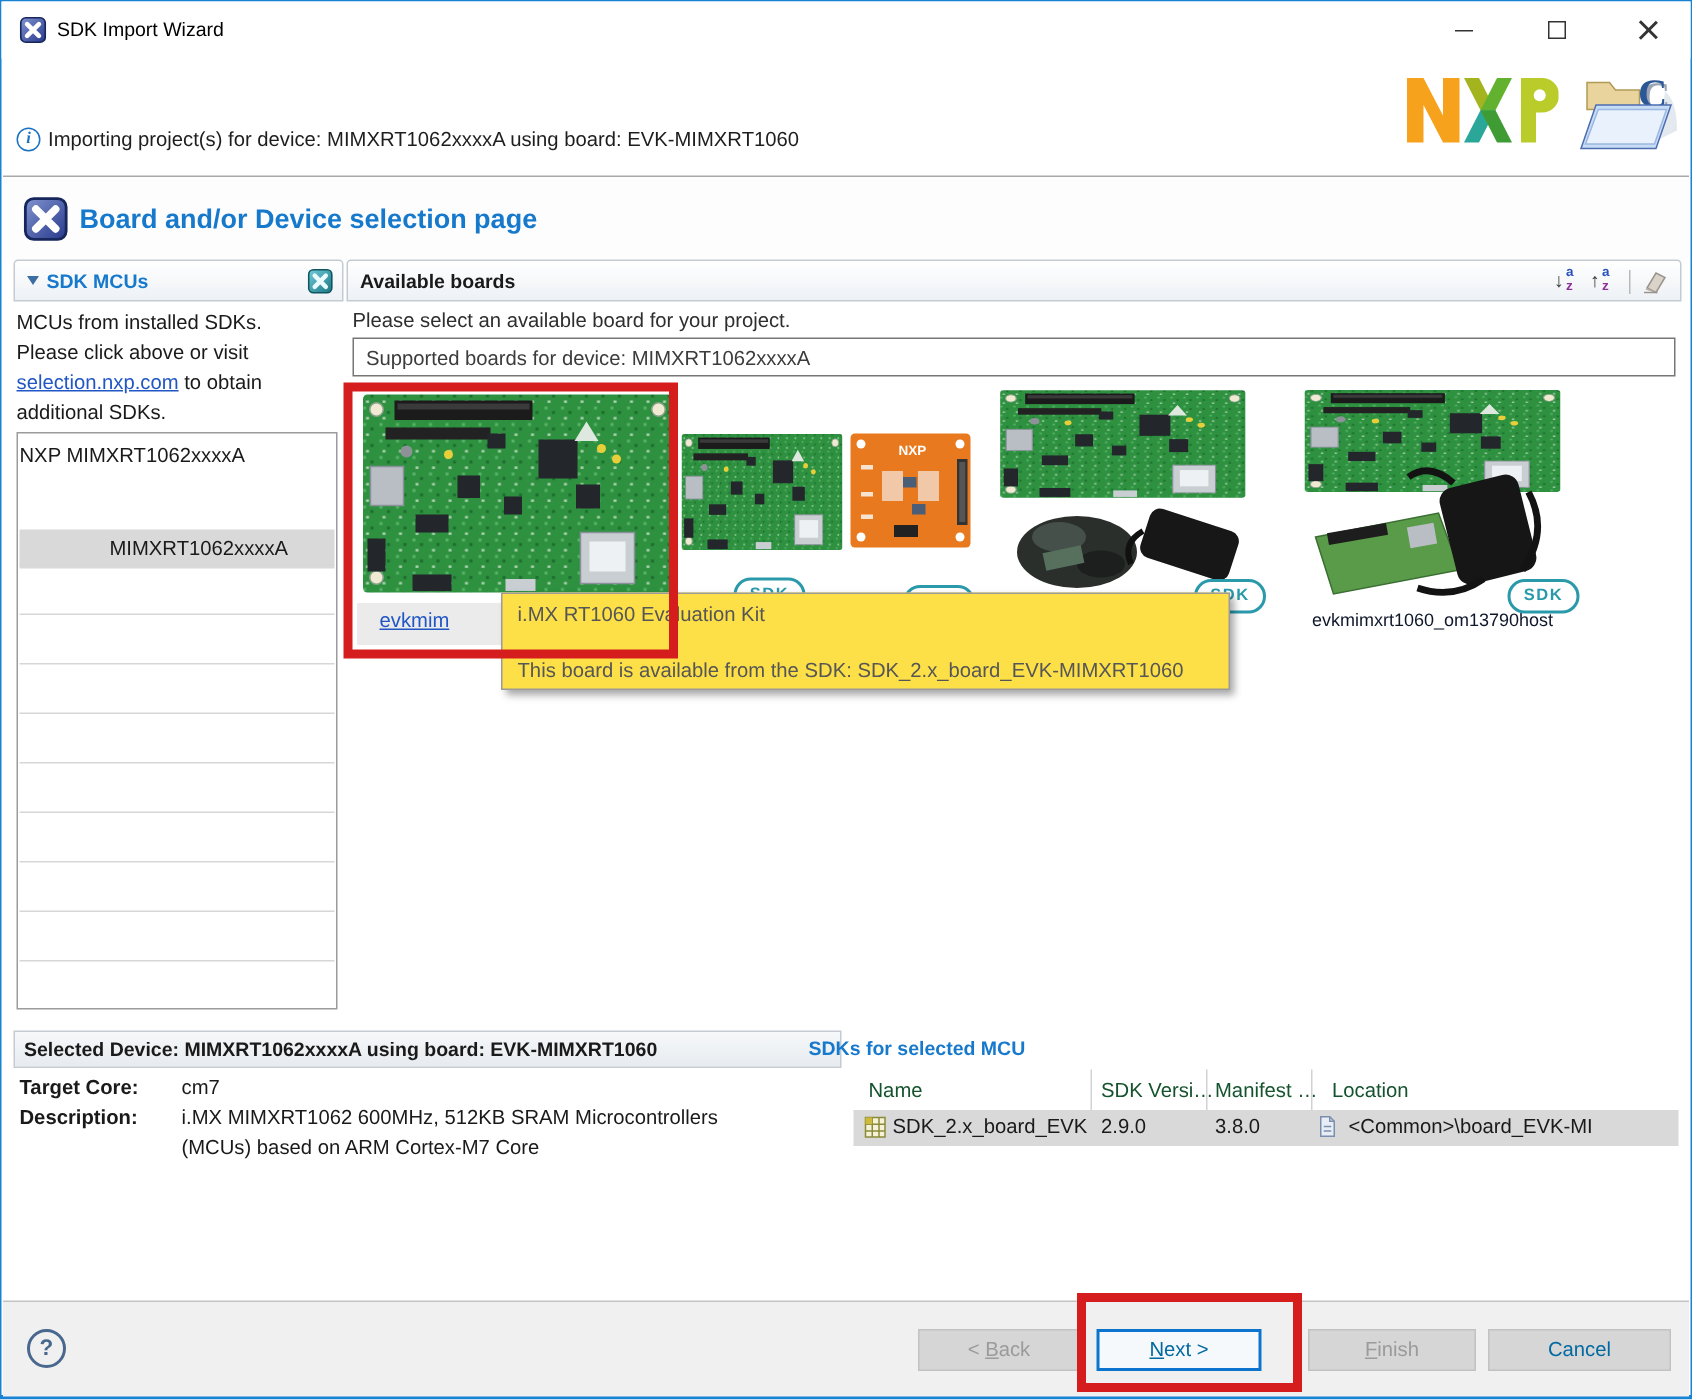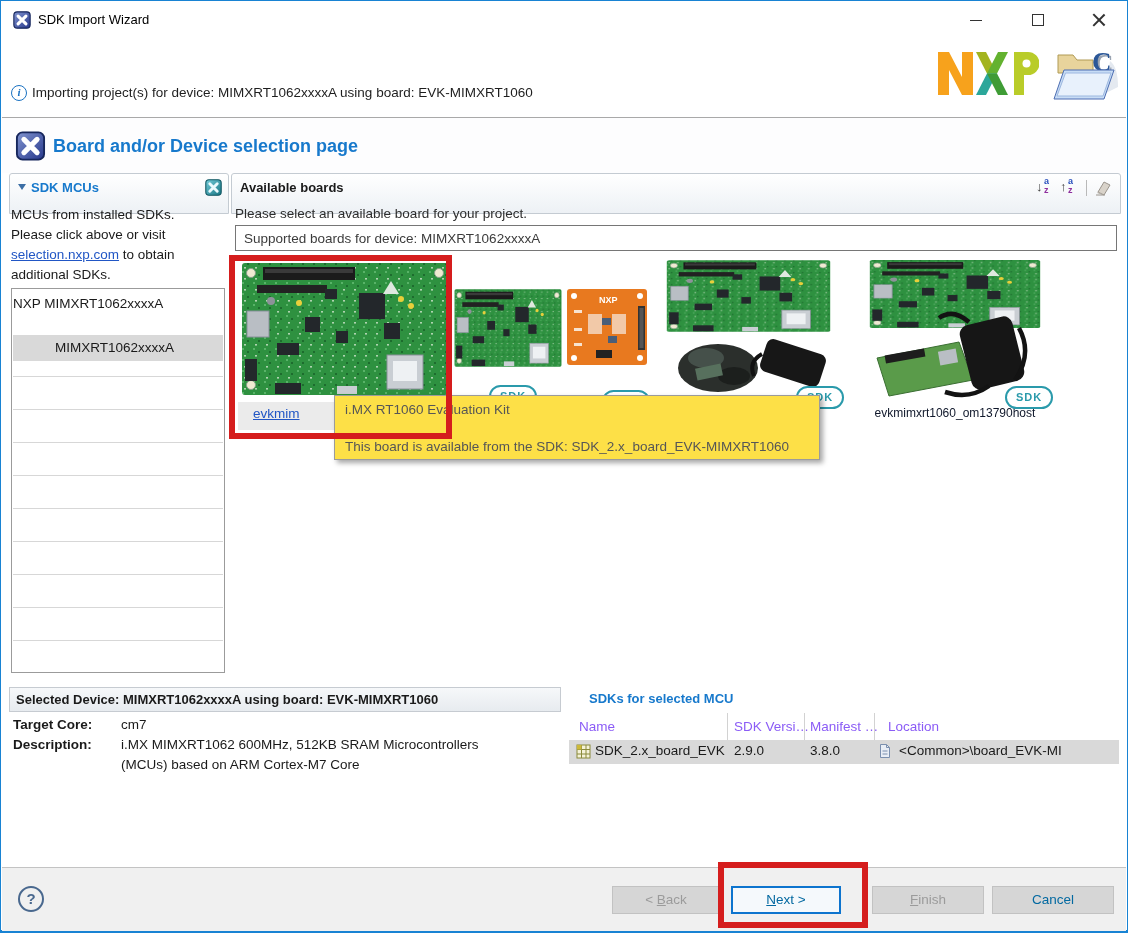--- a/index.html
+++ b/index.html
@@ -23,21 +23,21 @@
   
   .infoicon { position:absolute; left:10px; top:84px; width:16px; height:16px; border:1.5px solid #1a72c2; border-radius:50%; color:#1a72c2; font-size:11px; font-weight:bold; text-align:center; line-height:13px; font-family:"Liberation Serif",serif; font-style:italic; }
   .infotext { position:absolute; left:31px; top:84px; font-size:13.5px; color:#1e1e1e; }
 
   
   .banner { position:absolute; left:1px; right:1px; top:116px; height:56px; background:#fdfdfe; border-top:1px solid #a9a9a9; }
   .banner .bicon { position:absolute; left:13px; top:13px; width:31px; height:30px; }
   .banner .btitle { position:absolute; left:51px; top:18px; font-size:18px; font-weight:bold; color:#1779cc; }
 
   
-  .strip { position:absolute; height:41px; border:1px solid #c4cbd2; border-radius:3px 3px 0 0; background:linear-gradient(#ffffff,#edf1f5); }
+  .strip { position:absolute; height:28px; border:1px solid #c4cbd2; border-radius:3px 3px 0 0; background:linear-gradient(#ffffff,#edf1f5); }
   .strip-left { left:8px; top:172px; width:220px; }
   .strip-right { left:230px; top:172px; width:890px; }
   .strip .stitle { position:absolute; top:6px; font-size:13px; font-weight:bold; }
   .twisty { display:inline-block; width:0; height:0; border-left:4px solid transparent; border-right:4px solid transparent; border-top:6px solid #3c6ea5; margin-right:5px; vertical-align:2px; }
 
   
   .sorticon { position:absolute; top:4px; width:20px; height:20px; cursor:pointer; }
   .sorticon .arrow { position:absolute; left:0; top:1px; font-size:13px; color:#3b3b3b; }
   .sorticon .az { position:absolute; left:8px; top:-1px; font-size:9px; font-weight:bold; line-height:9px; }
   .sorticon .a { color:#2a52be; display:block; } .sorticon .z { color:#8e2f9e; display:block; }
@@ -69,22 +69,22 @@
   
   .redrect { position:absolute; border:6px solid #d51d1d; z-index:50; }
   .red1 { left:228px; top:254px; width:223px; height:184px; }
   .red2 { left:717px; top:861px; width:150px; height:66px; }
 
   
   .selstrip { position:absolute; left:8px; top:686px; width:552px; height:25px; border:1px solid #c6cbd1; background:linear-gradient(#f6f8fa,#e7ebef); }
   .selstrip span { position:absolute; left:6px; top:4px; font-size:13px; font-weight:bold; }
   .kv-label { position:absolute; left:12px; font-size:13.5px; font-weight:bold; }
   .kv-value { position:absolute; left:120px; font-size:13.5px; }
-  .sdkshdr { position:absolute; left:588px; top:690px; font-size:13px; font-weight:bold; color:#1779cc;text-align:center; }
-  .tblhead { position:absolute; top:718px; font-size:13.5px; color:#8b5cf6; }
+  .sdkshdr { position:absolute; left:538px; top:690px; font-size:13px; font-weight:bold; color:#1779cc;text-align:center; }
+  .tblhead { position:absolute; top:718px; font-size:13.5px; color:#14532d; }
   .tblvline { position:absolute; top:712px; height:50px; width:1px; background:#d2d2d2; }
   .tblrow { position:absolute; left:568px; top:739px; width:550px; height:24px; background:#d9d9d9; }
   .tblcell { position:absolute; top:742px; font-size:13.5px; color:#1a1a1a; white-space:nowrap; overflow:hidden; }
 
   
   .footsep { position:absolute; left:1px; right:1px; top:866px; height:1px; background:#c3c3c3; }
   .footer { position:absolute; left:1px; right:1px; top:867px; height:63px; background:#f0f0f0; }
   .helpbtn { position:absolute; left:16px; top:18px; width:26px; height:26px; border:2px solid #49688e; border-radius:50%; color:#49688e; font-weight:bold; font-size:15px; text-align:center; line-height:22px; cursor:pointer; }
   .btn { position:absolute; top:18px; height:28px; background:#d6d6d6; border:1px solid #c2c2c2; font-size:13.5px; color:#0369a1; text-align:center; line-height:26px; cursor:pointer; }
   .btn.disabled { color:#9b9b9b; cursor:default; }
@@ -199,21 +199,21 @@
   </div>
   <div class="sdkdesc">
     <span>MCUs from installed SDKs.</span><br>
     <span>Please click above or visit</span><br>
     <a class="lnk">selection.nxp.com</a><span> to obtain</span><br>
     <span>additional SDKs.</span>
   </div>
 
   <div class="treebox">
     <div class="treerow" style="top:2px;">NXP MIMXRT1062xxxxA</div>
-    <div class="treerow sel" style="top:46px;padding-left:42px">MIMXRT1062xxxxA</div>
+    <div class="treerow sel" style="top:64px;padding-left:60px">MIMXRT1062xxxxA</div>
     <div class="treeline" style="top:87px"></div>
     <div class="treeline" style="top:120px"></div>
     <div class="treeline" style="top:153px"></div>
     <div class="treeline" style="top:186px"></div>
     <div class="treeline" style="top:219px"></div>
     <div class="treeline" style="top:252px"></div>
     <div class="treeline" style="top:285px"></div>
     <div class="treeline" style="top:318px"></div>
     <div class="treeline" style="top:351px"></div>
   </div>

